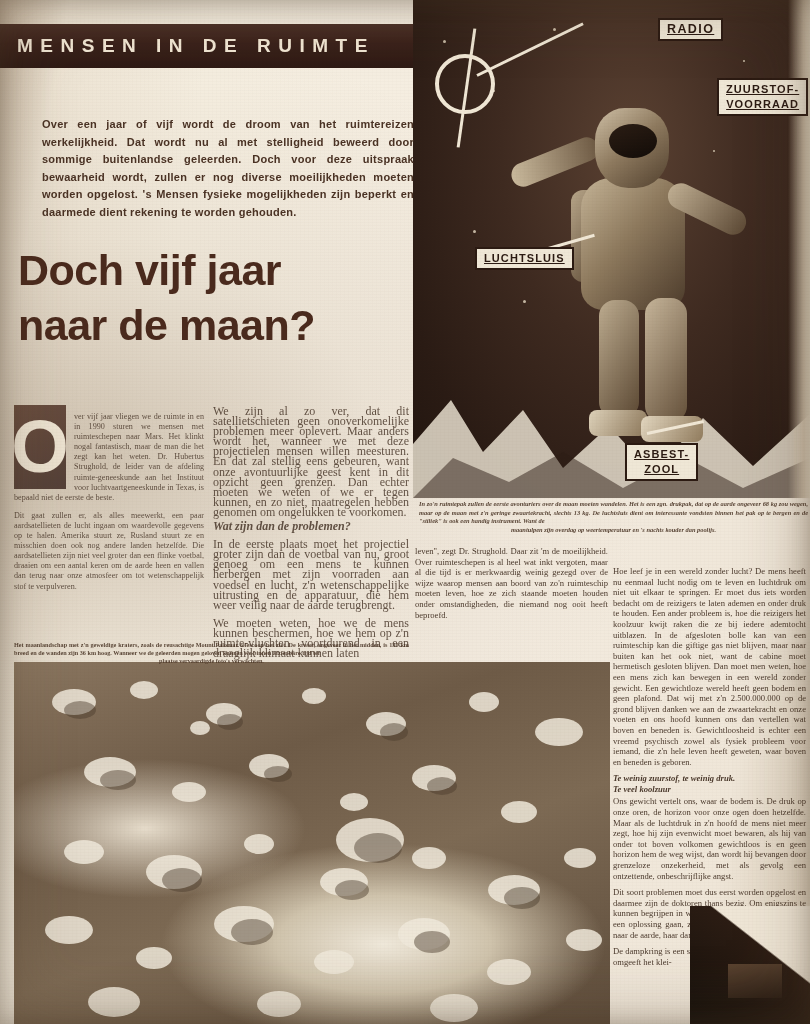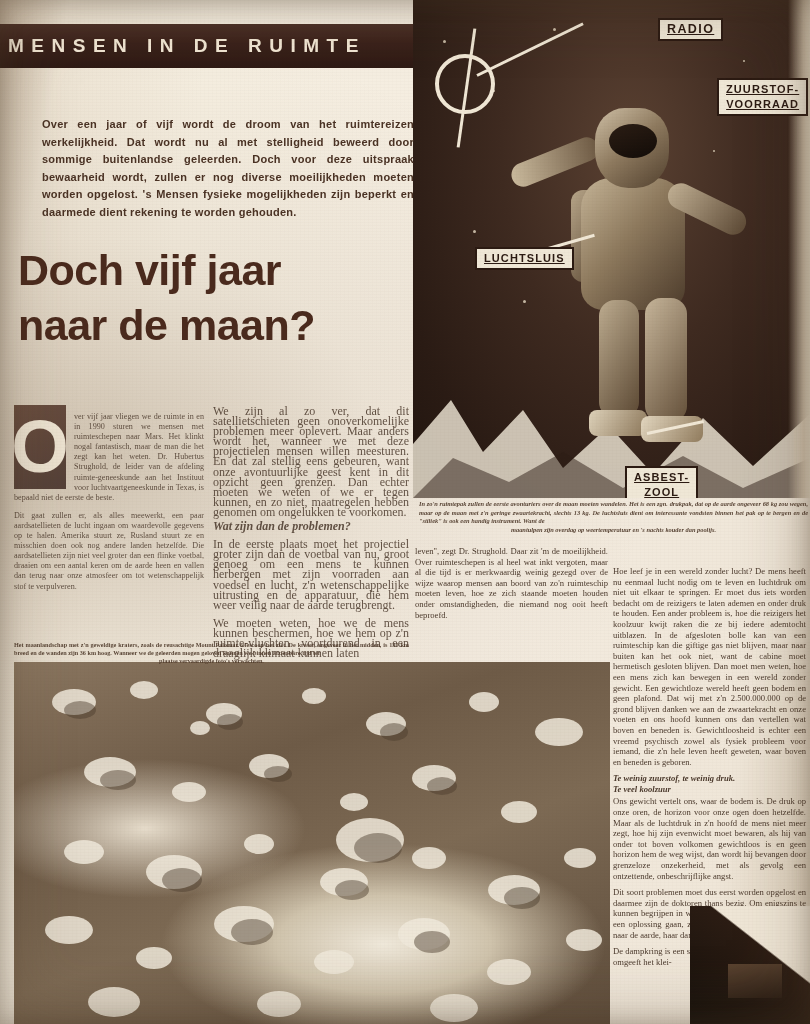--- a/index.html
+++ b/index.html
@@ -16,21 +16,21 @@
   .grain{position:absolute;inset:0;pointer-events:none;z-index:59;opacity:.17;
     background-image:
       repeating-linear-gradient(0deg,rgba(90,70,45,.10) 0 1px,rgba(255,255,255,0) 1px 3px),
       repeating-linear-gradient(90deg,rgba(90,70,45,.08) 0 1px,rgba(255,255,255,0) 1px 4px);}
 
   
   .banner{position:absolute;left:0;top:24px;width:413px;height:44px;
     background:linear-gradient(180deg,#4a2f26 0%,#3a211a 45%,#2e1a14 100%);
     display:flex;align-items:center;z-index:20;}
   .banner-text{color:#f3e8d5;font-family:"Liberation Sans",sans-serif;font-weight:bold;
-    font-size:19px;letter-spacing:7.5px;padding-left:8px;white-space:nowrap;}
+    font-size:19px;letter-spacing:7.5px;padding-left:17px;white-space:nowrap;}
 
   
   .intro{position:absolute;left:42px;top:116px;width:372px;z-index:20;
     font-family:"Liberation Sans",sans-serif;font-weight:bold;font-size:11px;
     line-height:17.6px;color:#4a3224;letter-spacing:.25px;text-align:justify;}
 
   
   .headline{position:absolute;left:18px;top:243px;width:400px;z-index:20;
     font-family:"Liberation Sans",sans-serif;font-weight:bold;
     font-size:43px;line-height:55px;color:#4a2a1d;letter-spacing:-.5px;}
@@ -169,21 +169,21 @@
     </svg>
 
     <div class="ptr" style="left:64px;top:74px;width:118px;transform:rotate(-26deg);"></div>
     <div class="ptr" style="left:118px;top:252px;width:66px;transform:rotate(-16deg);"></div>
     <div class="ptr" style="left:234px;top:432px;width:58px;transform:rotate(-12deg);"></div>
 
     <div class="lbl" style="left:245px;top:18px;">RADIO</div>
     <div class="lbl small" style="left:304px;top:78px;white-space:pre-line;">ZUURSTOF-
 VOORRAAD</div>
     <div class="lbl small" style="left:62px;top:247px;">LUCHTSLUIS</div>
-    <div class="lbl small" style="left:212px;top:443px;white-space:pre-line;margin-top:23px;">ASBEST-
+    <div class="lbl small" style="left:212px;top:443px;white-space:pre-line;">ASBEST-
 ZOOL</div>
 
     <div class="illus-edge"></div>
   </div>
 
   <div class="illus-cap">
     <span>In zo'n ruimtepak zullen de eerste avonturiers over de maan moeten wandelen. Het is een zgn. drukpak, dat op de aarde ongeveer 68 kg zou wegen, maar op de maan met z'n geringe zwaartekracht, slechts 13 kg. De luchtsluis dient om interessante vondsten binnen het pak op te bergen en de "stiliek" is ook een handig instrument. Want de</span>
     <span class="last">maantulpen zijn overdag op weertemperatuur en 's nachts kouder dan poolijs.</span>
   </div>
 

